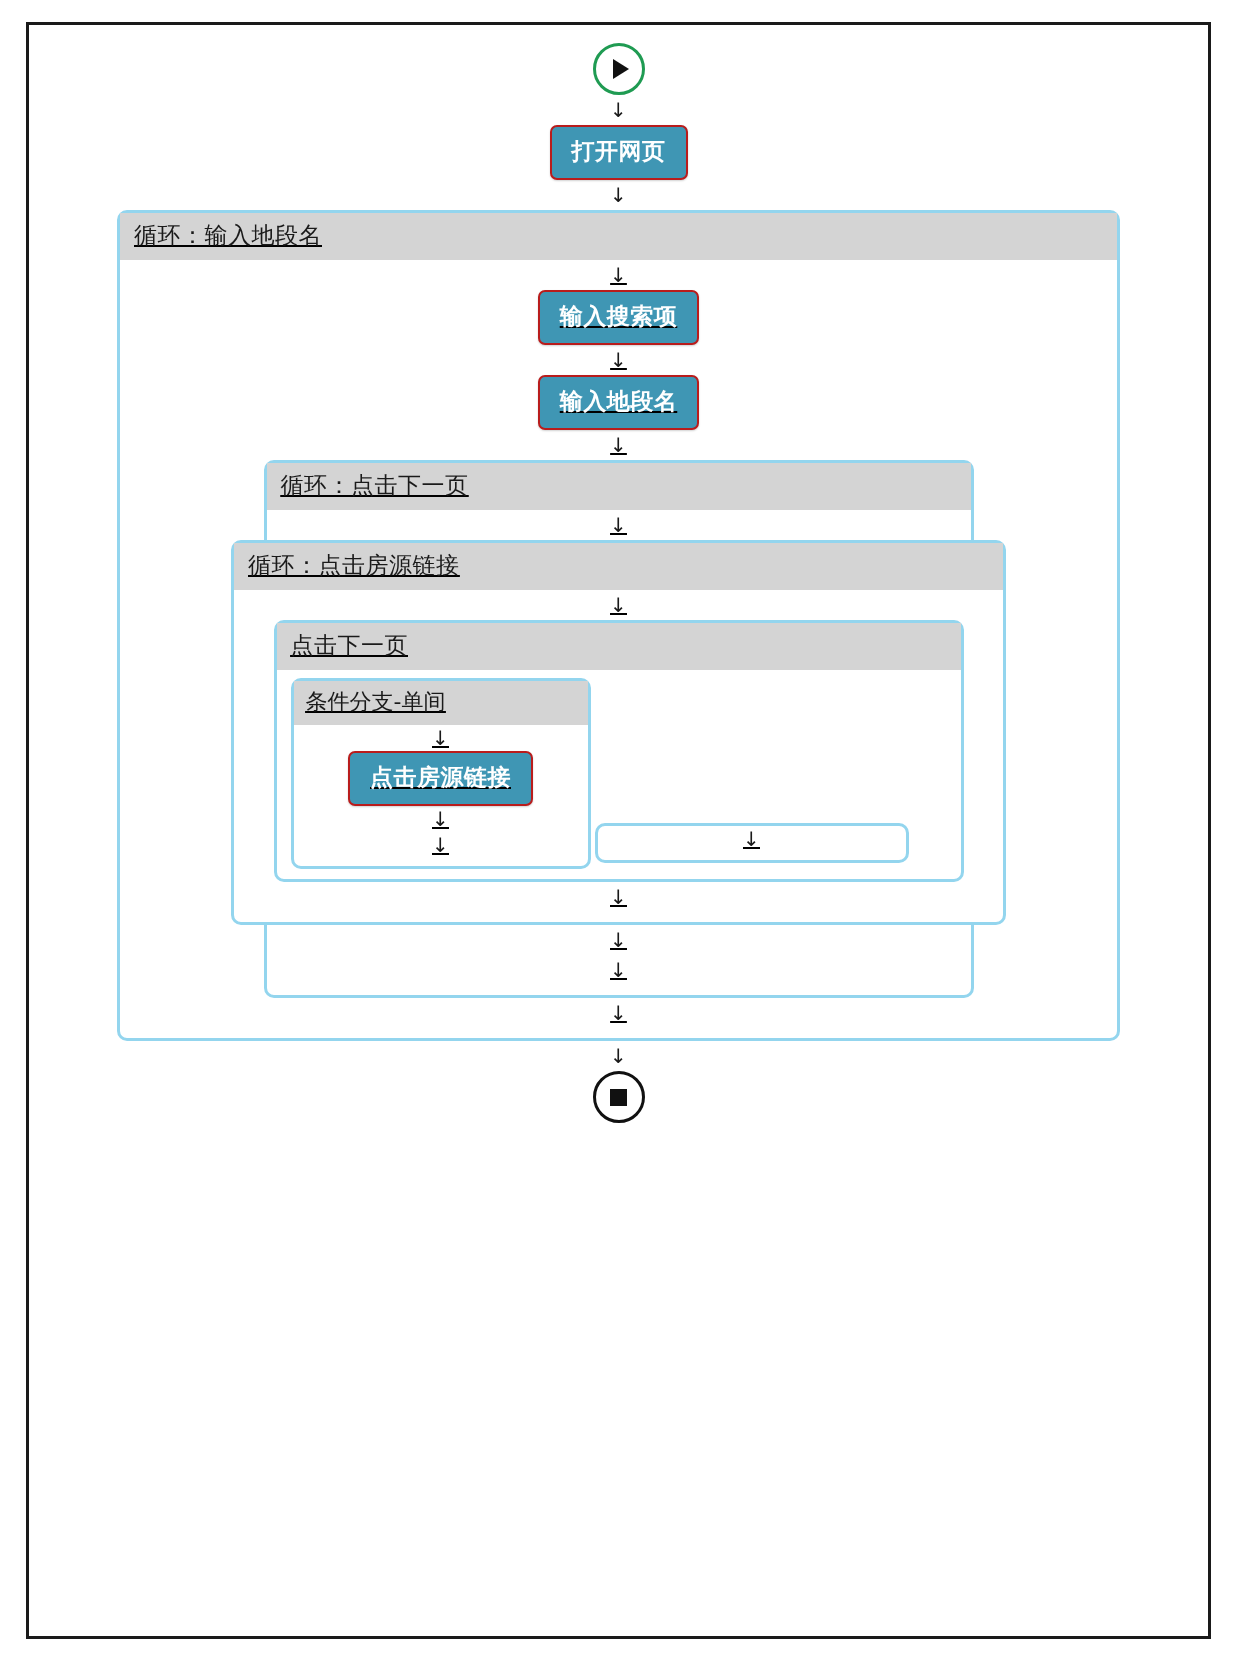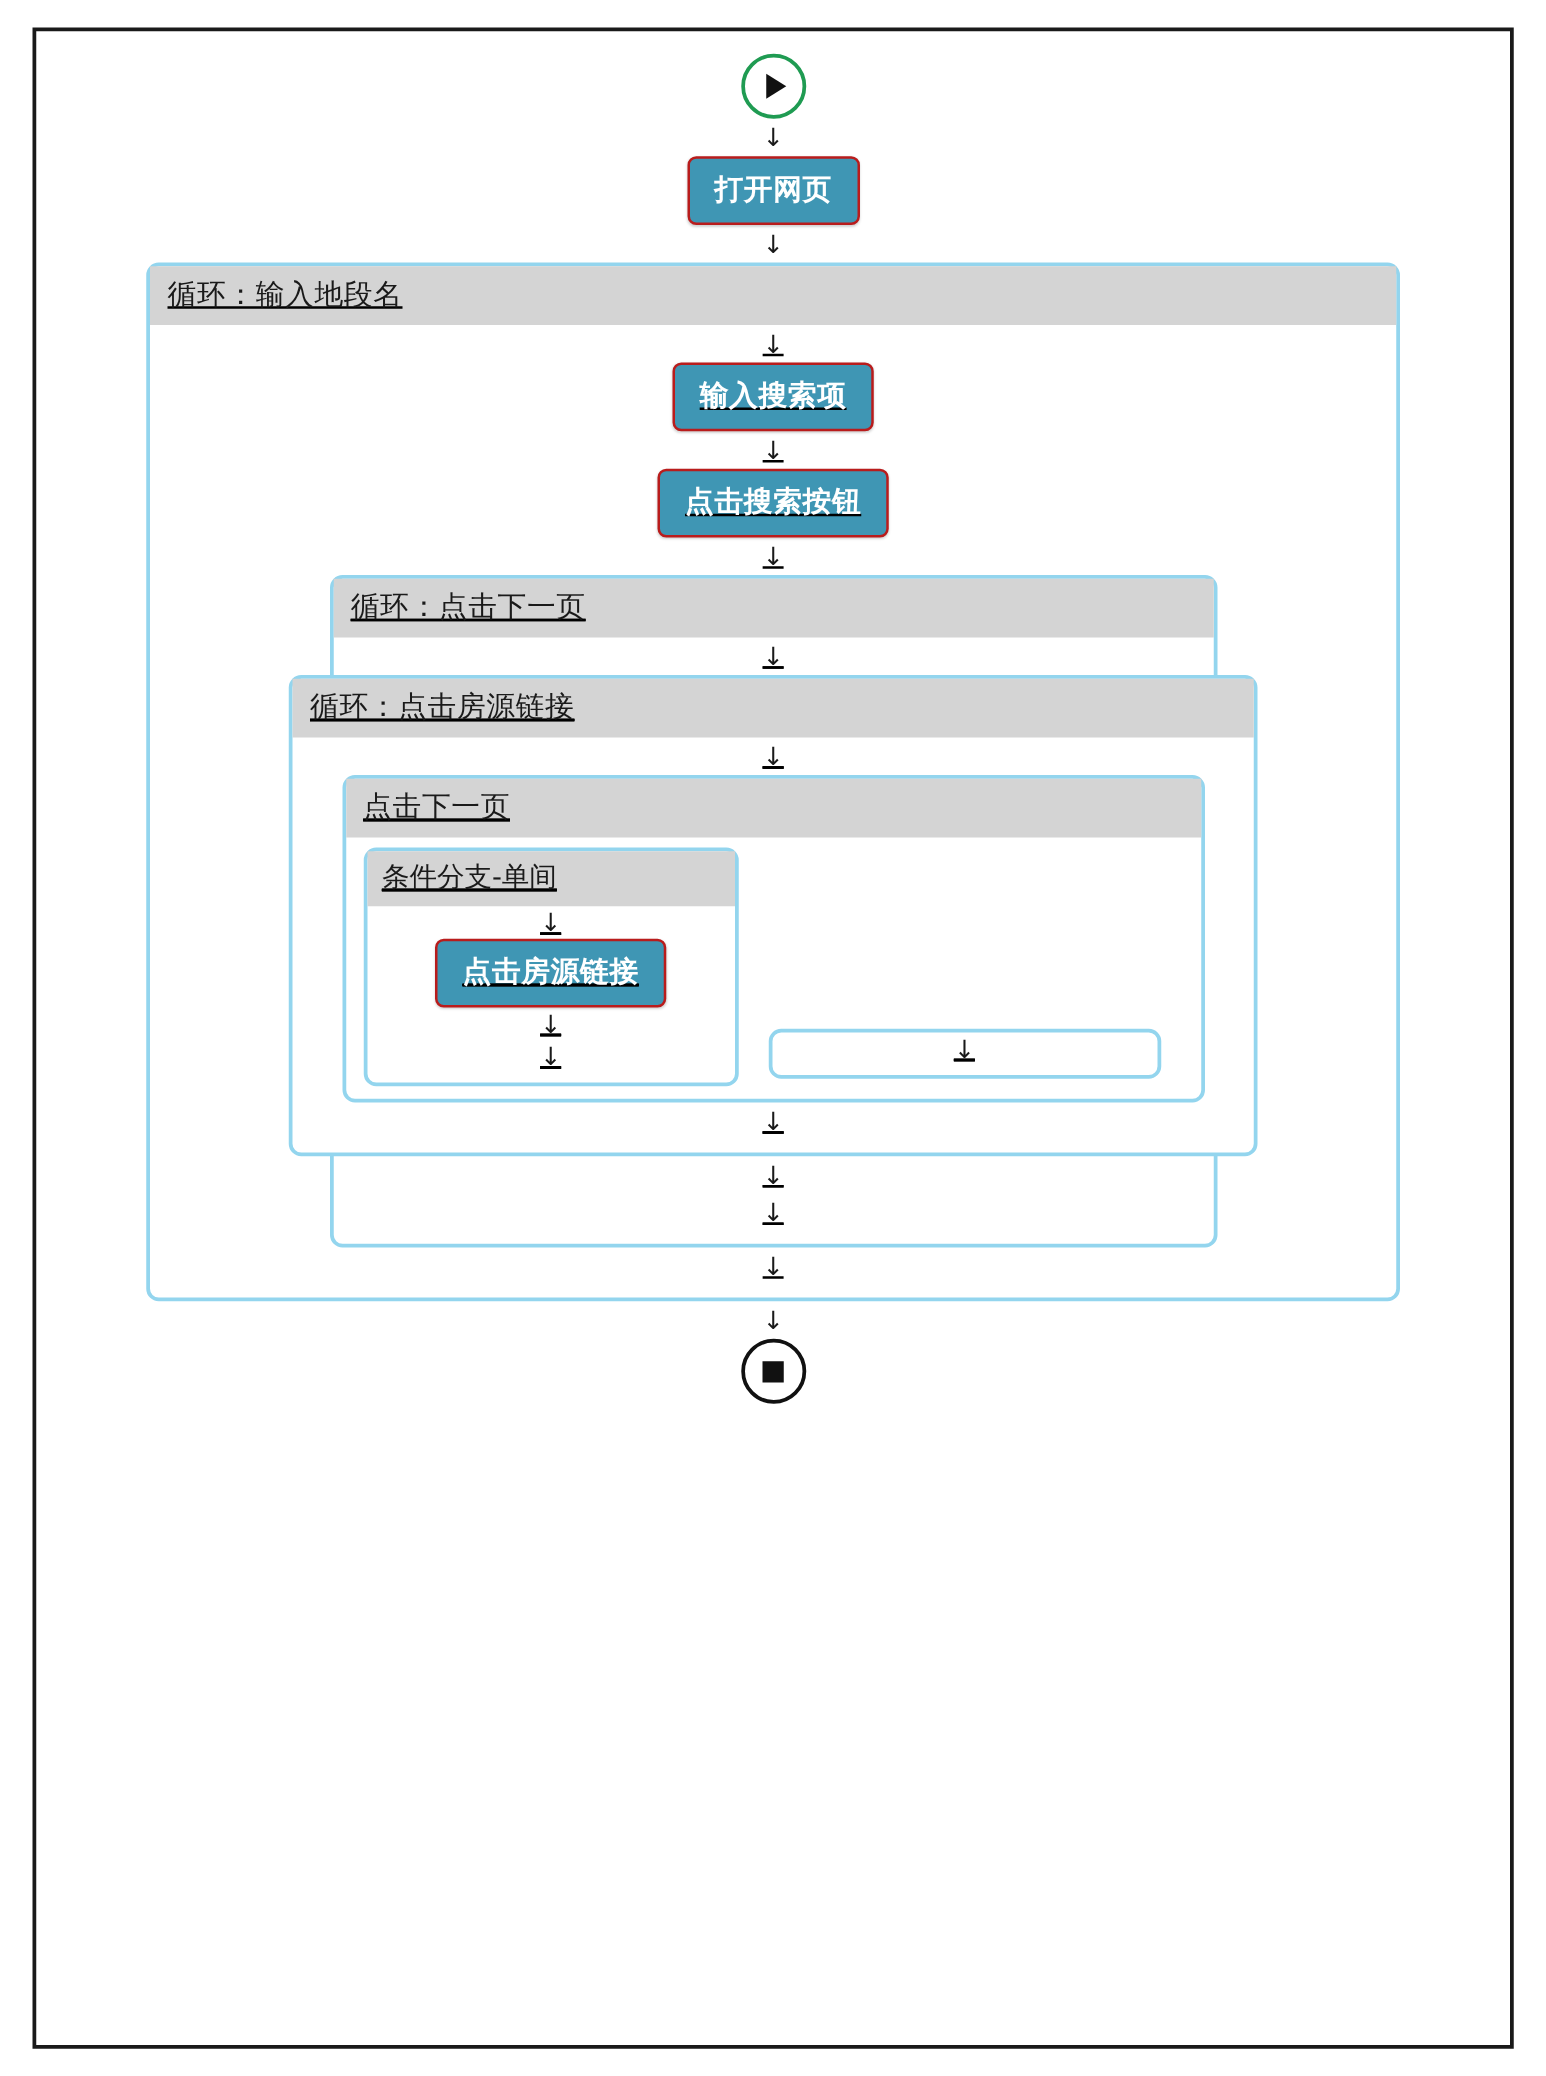--- a/index.html
+++ b/index.html
@@ -119,21 +119,21 @@
   .cond   { width: 690px; }
 
   .branch-row {
     display: flex;
     flex-direction: row;
     align-items: flex-start;
     justify-content: flex-start;
     width: 100%;
     padding: 0 14px;
     box-sizing: border-box;
-    gap: 24px;
+    gap: 4px;
   }
   .branch {
     border: 3px solid #93d5ee;
     border-radius: 10px;
     background: #ffffff;
     box-sizing: border-box;
     display: flex;
     flex-direction: column;
     align-items: center;
     padding-bottom: 8px;
@@ -170,21 +170,21 @@
 
       <div class="block loop-1">
         <div class="block-header">循环：输入地段名</div>
 
         <div class="arrow">↓</div>
 
         <div class="node">输入搜索项</div>
 
         <div class="arrow">↓</div>
 
-        <div class="node">点击搜索按钮</div>
+        <div class="node">输入地段名</div>
 
         <div class="arrow">↓</div>
 
         <div class="block loop-2">
           <div class="block-header">循环：点击下一页</div>
 
           <div class="arrow">↓</div>
 
           <div class="block loop-3">
             <div class="block-header">循环：点击房源链接</div>

